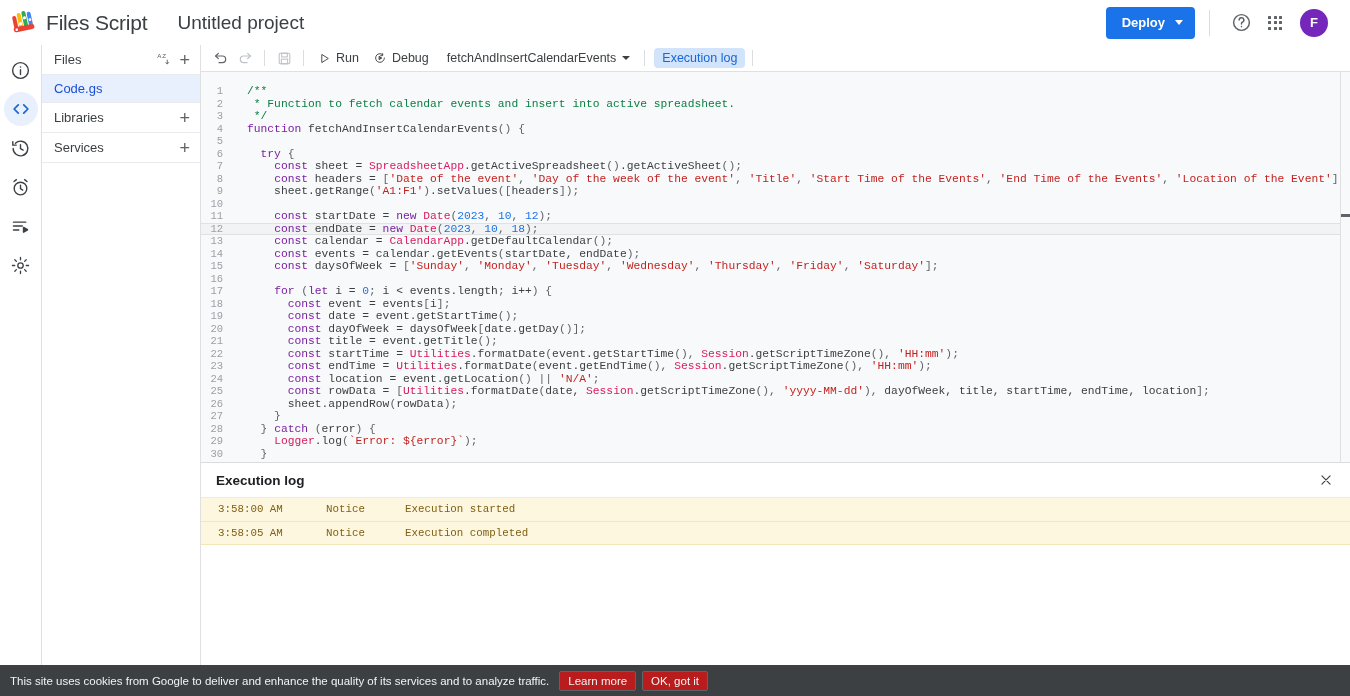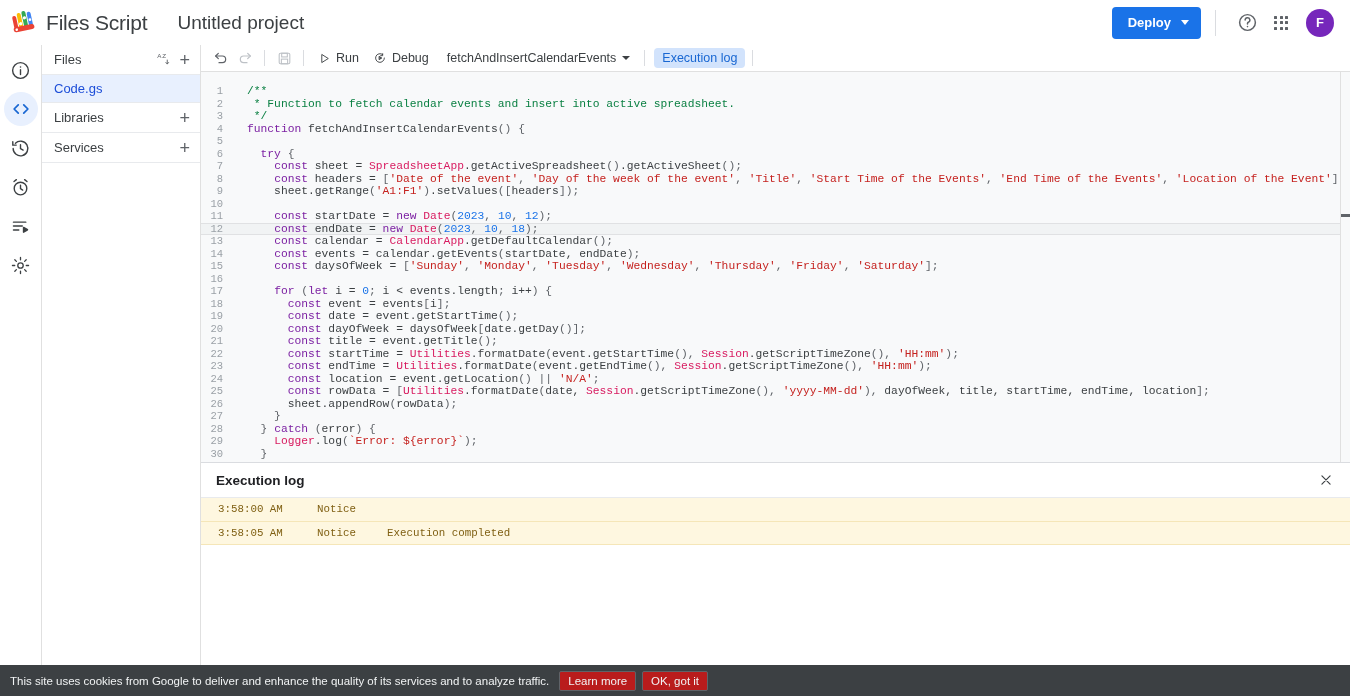--- a/index.html
+++ b/index.html
@@ -19,21 +19,21 @@
   .logo-wrap { width: 40px; display: flex; justify-content: center; align-items: center; margin-left: 4px; }
   .brand {
     font-size: 21px; color: #3c4043; letter-spacing: -0.2px;
     margin-left: 2px; white-space: nowrap;
   }
   .project-title {
     font-size: 19px; color: #3c4043; margin-left: 26px; white-space: nowrap;
     padding: 2px 4px; border-radius: 4px;
   }
   .top-right {
-    margin-left: auto; display: flex; align-items: center; gap: 0px; padding-right: 16px;
+    margin-left: auto; display: flex; align-items: center; gap: 0px; padding-right: 22px;
   }
   .deploy-btn {
     background: #1a73e8; color: #fff; border: none; border-radius: 4px;
     height: 32px; padding: 0 12px 0 16px; font-size: 13px; font-weight: bold;
     font-family: "Liberation Sans", sans-serif; display: flex; align-items: center; gap: 10px;
     cursor: pointer;
   }
   .deploy-caret {
     width: 0; height: 0; border-left: 4.5px solid transparent; border-right: 4.5px solid transparent;
     border-top: 5px solid #fff;
@@ -153,21 +153,21 @@
     border-bottom: 1px solid #e8eaed;
   }
   .log-title { font-size: 13.5px; font-weight: bold; color: #202124; }
   .log-close {
     margin-left: auto; width: 28px; height: 28px; display: flex; align-items: center;
     justify-content: center; cursor: pointer; color: #3c4043; font-size: 15px;
   }
   .log-row {
     height: 23.5px; display: flex; align-items: center; background: #fef7e0;
     border-bottom: 1px solid #f5e6b8;
-    font-family: "Liberation Mono", monospace; font-size: 10.8px; color: #7f5f12;
+    font-family: "Liberation Mono", monospace; font-size: 10.8px; color: #7f5f12; gap: 9px;
   }
   .log-time { width: 116px; min-width: 116px; padding-left: 17px; }
   .log-sev { width: 70px; min-width: 70px; }
   .log-msg { flex: 1; }
 
   
   .cookie {
     position: absolute; left: 0; bottom: 0; width: 1350px; height: 31px;
     background: #3c4043; display: flex; align-items: center; padding: 0 10px;
     font-size: 11.5px; color: #f1f3f4;
@@ -365,20 +365,21 @@
       <span class="log-close">
         <svg width="14" height="14" viewBox="0 0 24 24" fill="none" stroke="currentColor" stroke-width="2" stroke-linecap="round">
           <path d="M5 5 19 19M19 5 5 19"></path>
         </svg>
       </span>
     </div>
     <div id="log-rows">
         <div class="log-row">
           <span class="log-time">3:58:00 AM</span>
           <span class="log-sev">Notice</span>
+          <span class="log-msg">Execution started</span>
         </div>
         <div class="log-row">
           <span class="log-time">3:58:05 AM</span>
           <span class="log-sev">Notice</span>
           <span class="log-msg">Execution completed</span>
         </div>
       </div>
   </div>
 
   <div class="cookie">

